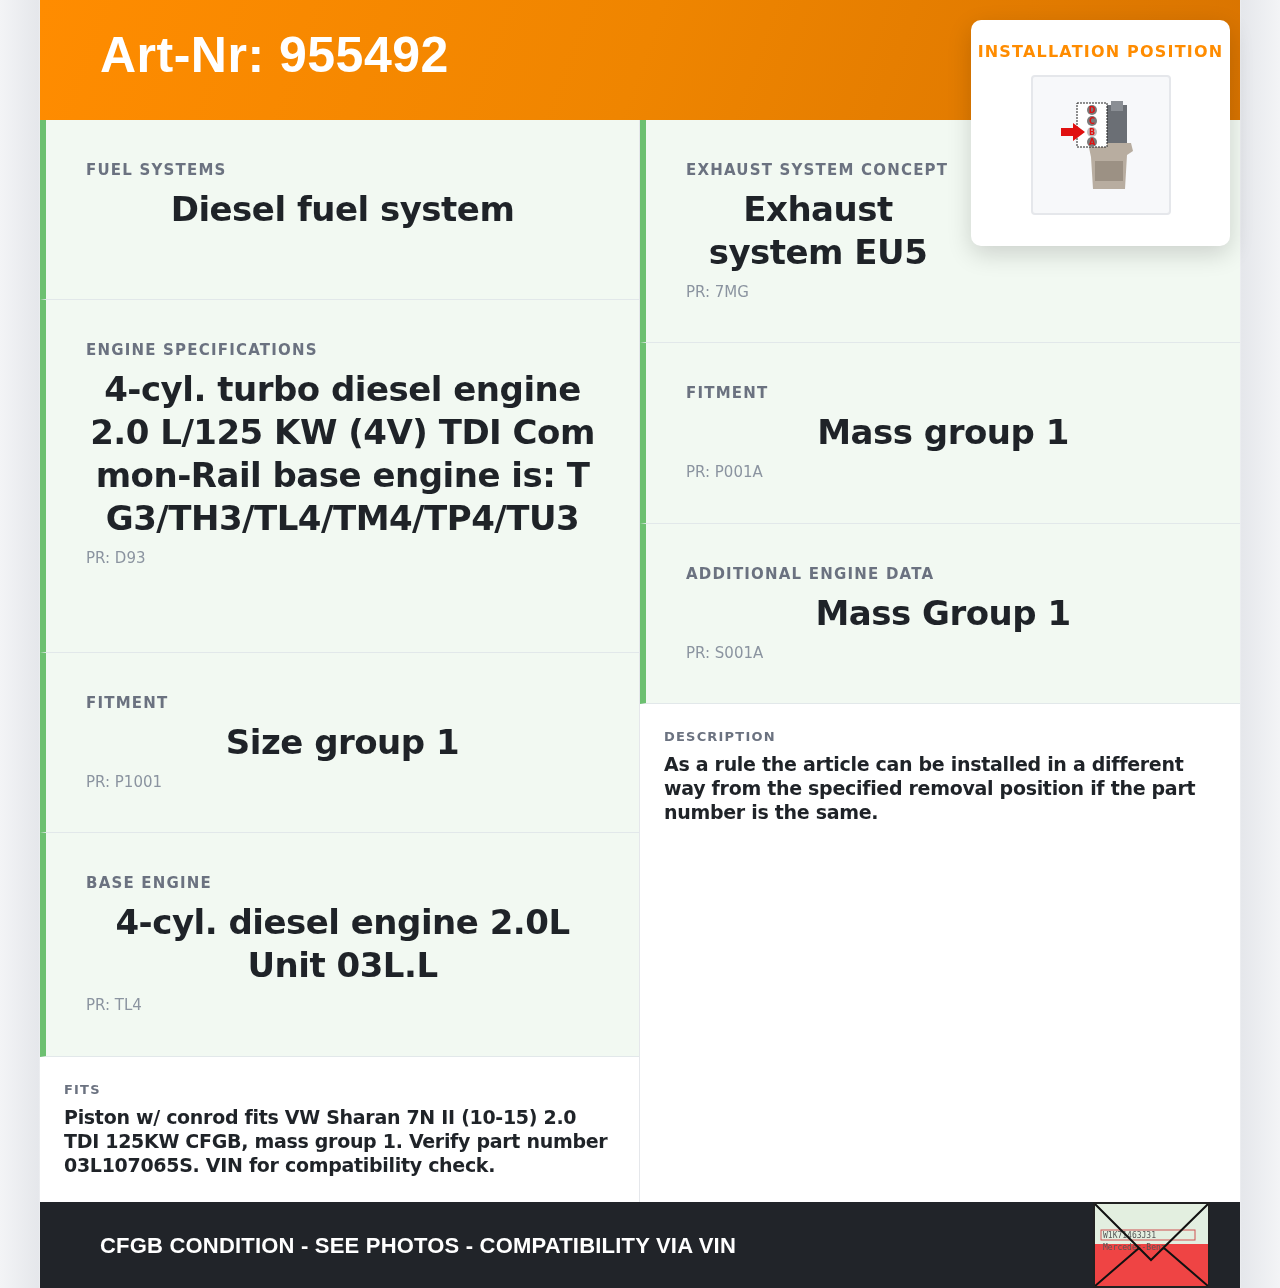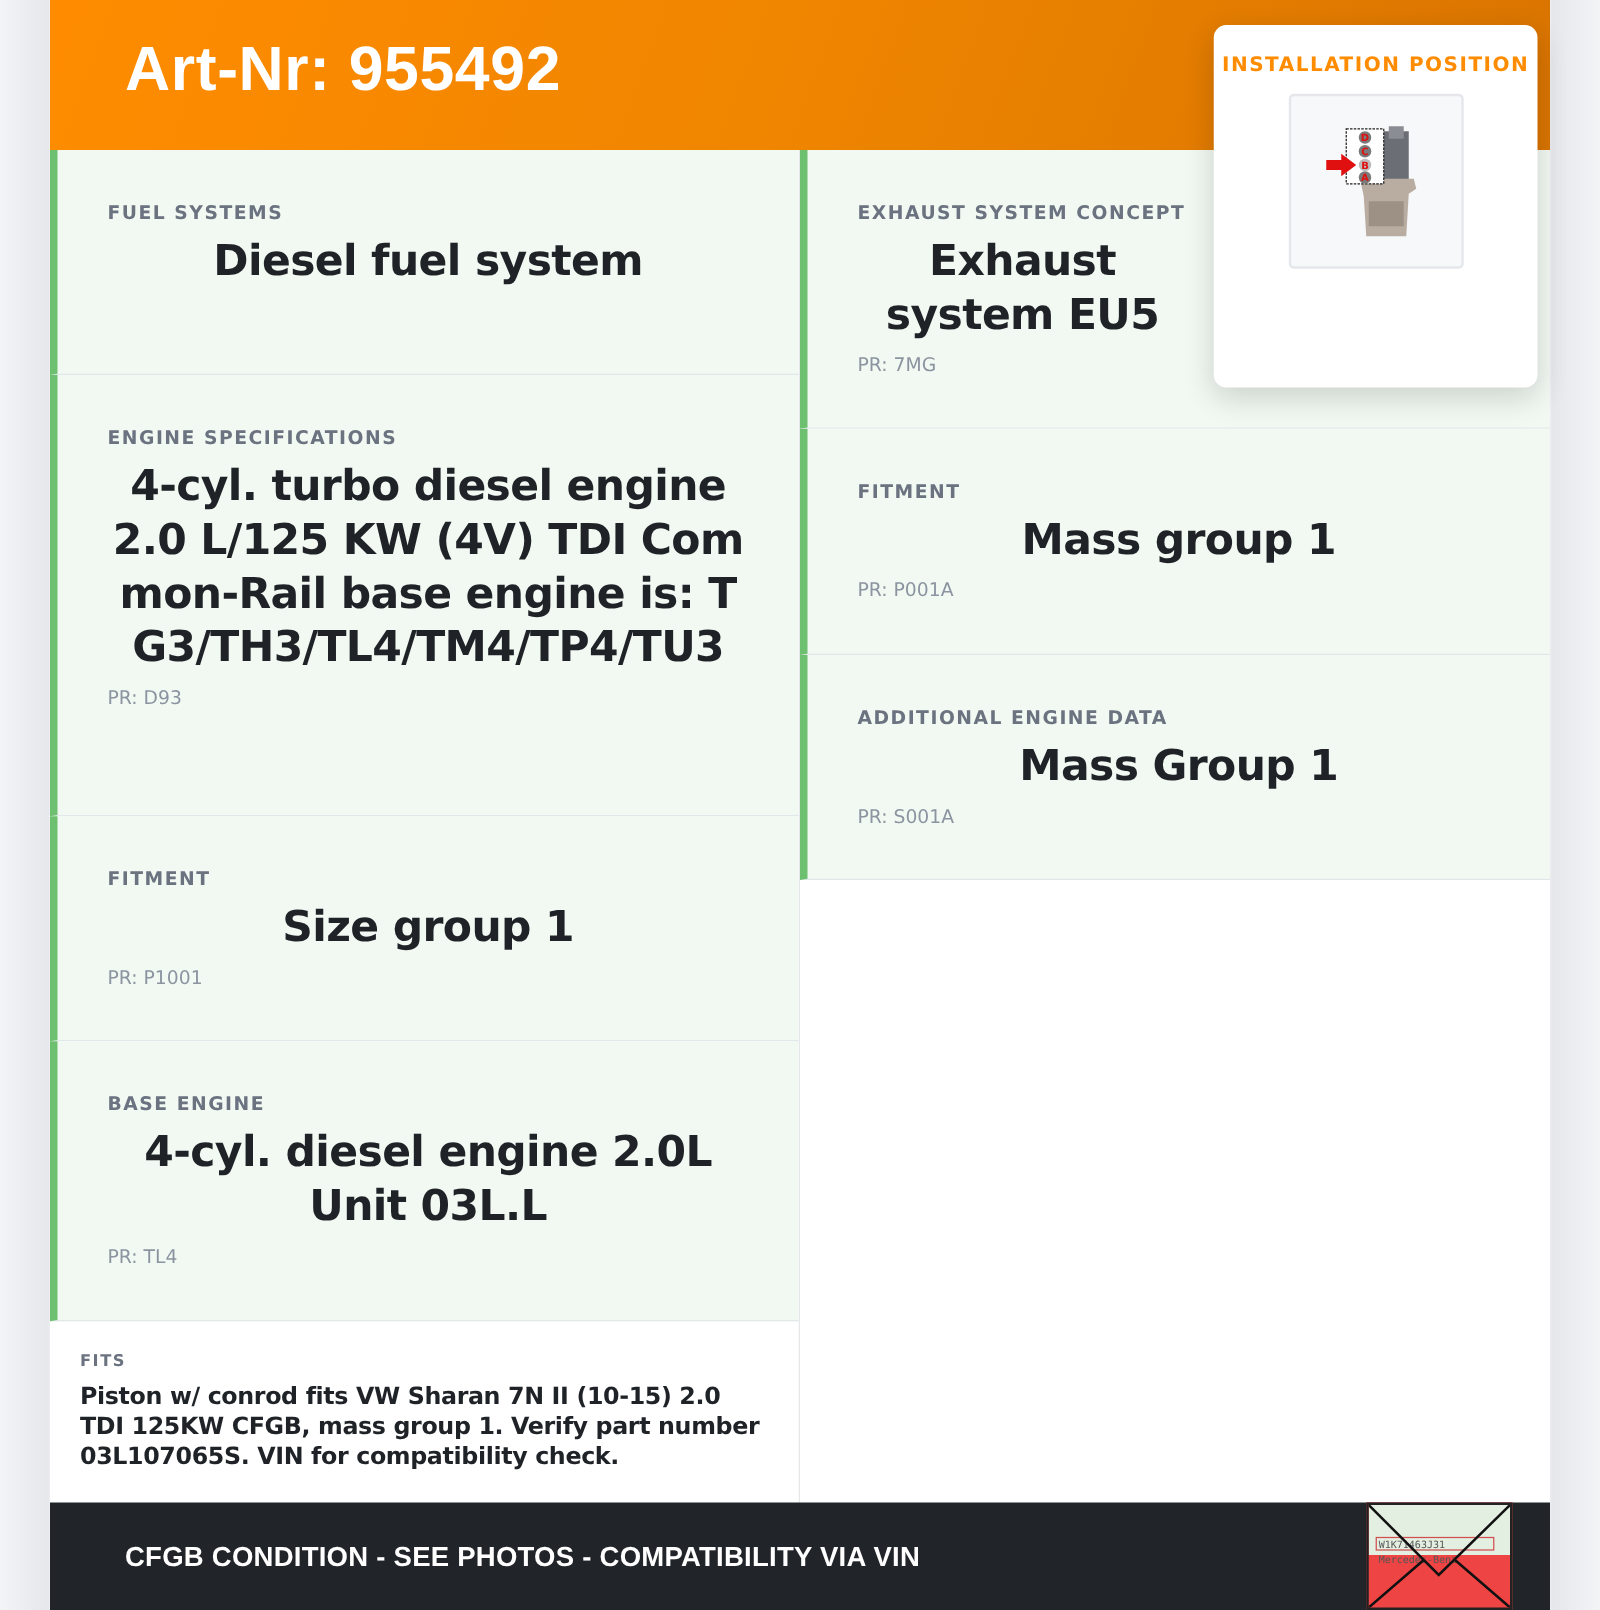--- a/index.html
+++ b/index.html
@@ -17,21 +17,21 @@
     .header {
       position: absolute; left: 0; top: 0; width: 1200px; height: 120px;
       background: linear-gradient(110deg, #ff8c00 0%, #ef8500 50%, #d97400 100%);
     }
     .header-title {
       position: absolute; left: 60px; top: 26px;
       font-size: 50px; font-weight: bold; color: #ffffff; letter-spacing: 0.5px;
       font-family: "Liberation Sans", sans-serif;
     }
     .install-card {
-      position: absolute; left: 931px; top: 20px; width: 259px; height: 290px;
+      position: absolute; left: 931px; top: 20px; width: 259px; height: 226px;
       background: #ffffff; border-radius: 10px;
       box-shadow: 0 8px 24px rgba(0,0,0,0.16);
       z-index: 5;
     }
     .install-title {
       position: absolute; left: 0; top: 22px; width: 259px; text-align: center;
       font-size: 16px; font-weight: bold; letter-spacing: 1.2px; color: #ff8c00;
       font-family: "DejaVu Sans", sans-serif;
     }
     .install-img {
@@ -151,20 +151,24 @@
       <div class="spec" style="height:181px">
         <div class="spec-label">FITMENT</div>
         <div class="spec-value">Mass group 1</div>
         <div class="spec-pr">PR: P001A</div>
       </div>
       <div class="spec" style="height:180px">
         <div class="spec-label">ADDITIONAL ENGINE DATA</div>
         <div class="spec-value">Mass Group 1</div>
         <div class="spec-pr">PR: S001A</div>
       </div>
+      <div class="note">
+        <div class="note-label">DESCRIPTION</div>
+        <div class="note-text">As a rule the article can be installed in a different way from the specified removal position if the part number is the same.</div>
+      </div>
     </div>
   </div>
 
   <div class="footer">
     <div class="footer-text">CFGB CONDITION - SEE PHOTOS - COMPATIBILITY VIA VIN</div>
     <div class="vin-img">
       <svg width="113" height="82" viewBox="0 0 113 82">
         <rect x="0" y="0" width="113" height="40" fill="#e3efe0"></rect>
         <rect x="6" y="26" width="94" height="10" fill="none" stroke="#d05050" stroke-width="1"></rect>
         <text x="8" y="34" font-size="8" fill="#555" font-family="DejaVu Sans Mono, monospace">W1K71463J31</text>

